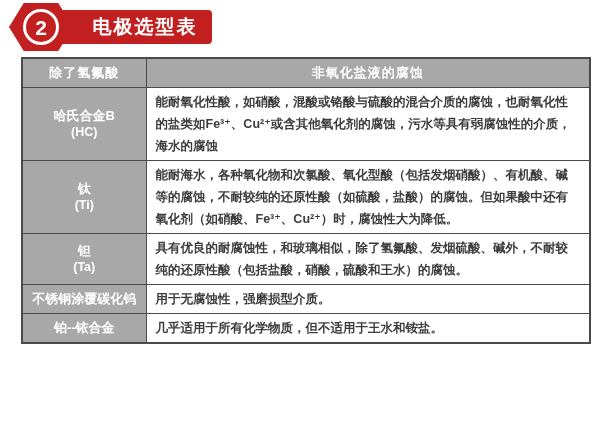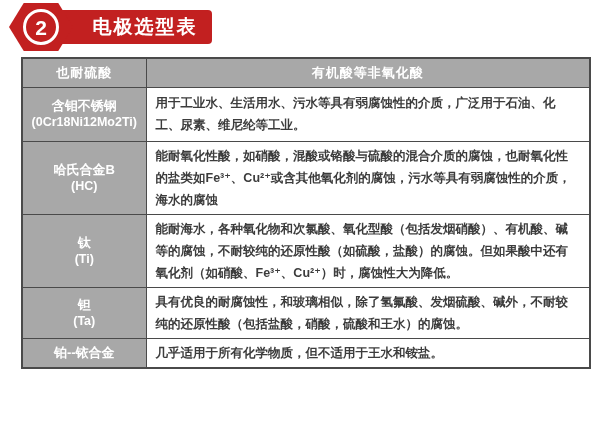--- a/index.html
+++ b/index.html
@@ -80,37 +80,37 @@
   </div>
 </div>
 
 <table class="sel">
   <colgroup>
       <col class="c-mat">
       <col>
     </colgroup>
   <tbody>
       <tr style="height:29px;">
-    <th class="colh">也耐硫酸</th>
-    <th class="colh">有机酸等非氧化酸</th>
-  </tr>
-  <tr style="height:54px;">
-    <td class="mat"><span>含钼不锈钢</span><span class="code">(0Cr18Ni12Mo2Ti)</span></td>
-    <td class="desc">用于工业水、生活用水、污水等具有弱腐蚀性的介质，广泛用于石油、化工、尿素、维尼纶等工业。</td>
+    <th class="colh">除了氢氟酸</th>
+    <th class="colh">非氧化盐液的腐蚀</th>
   </tr>
   <tr style="height:66px;">
     <td class="mat"><span>哈氏合金B</span><span class="code">(HC)</span></td>
     <td class="desc">能耐氧化性酸，如硝酸，混酸或铬酸与硫酸的混合介质的腐蚀，也耐氧化性的盐类如Fe³⁺、Cu²⁺或含其他氧化剂的腐蚀，污水等具有弱腐蚀性的介质，海水的腐蚀</td>
   </tr>
   <tr style="height:73px;">
     <td class="mat"><span>钛</span><span class="code">(Ti)</span></td>
     <td class="desc">能耐海水，各种氧化物和次氯酸、氧化型酸（包括发烟硝酸）、有机酸、碱等的腐蚀，不耐较纯的还原性酸（如硫酸，盐酸）的腐蚀。但如果酸中还有氧化剂（如硝酸、Fe³⁺、Cu²⁺）时，腐蚀性大为降低。</td>
   </tr>
   <tr style="height:49px;">
     <td class="mat"><span>钽</span><span class="code">(Ta)</span></td>
     <td class="desc">具有优良的耐腐蚀性，和玻璃相似，除了氢氟酸、发烟硫酸、碱外，不耐较纯的还原性酸（包括盐酸，硝酸，硫酸和王水）的腐蚀。</td>
   </tr>
+  <tr style="height:23px;">
+    <td class="mat"><span>不锈钢涂覆碳化钨</span><span class="code"></span></td>
+    <td class="desc">用于无腐蚀性，强磨损型介质。</td>
+  </tr>
   <tr style="height:24px;">
     <td class="mat"><span>铂--铱合金</span><span class="code"></span></td>
     <td class="desc">几乎适用于所有化学物质，但不适用于王水和铵盐。</td>
   </tr>
 </tbody>
   </table>
 
 </body></html>

